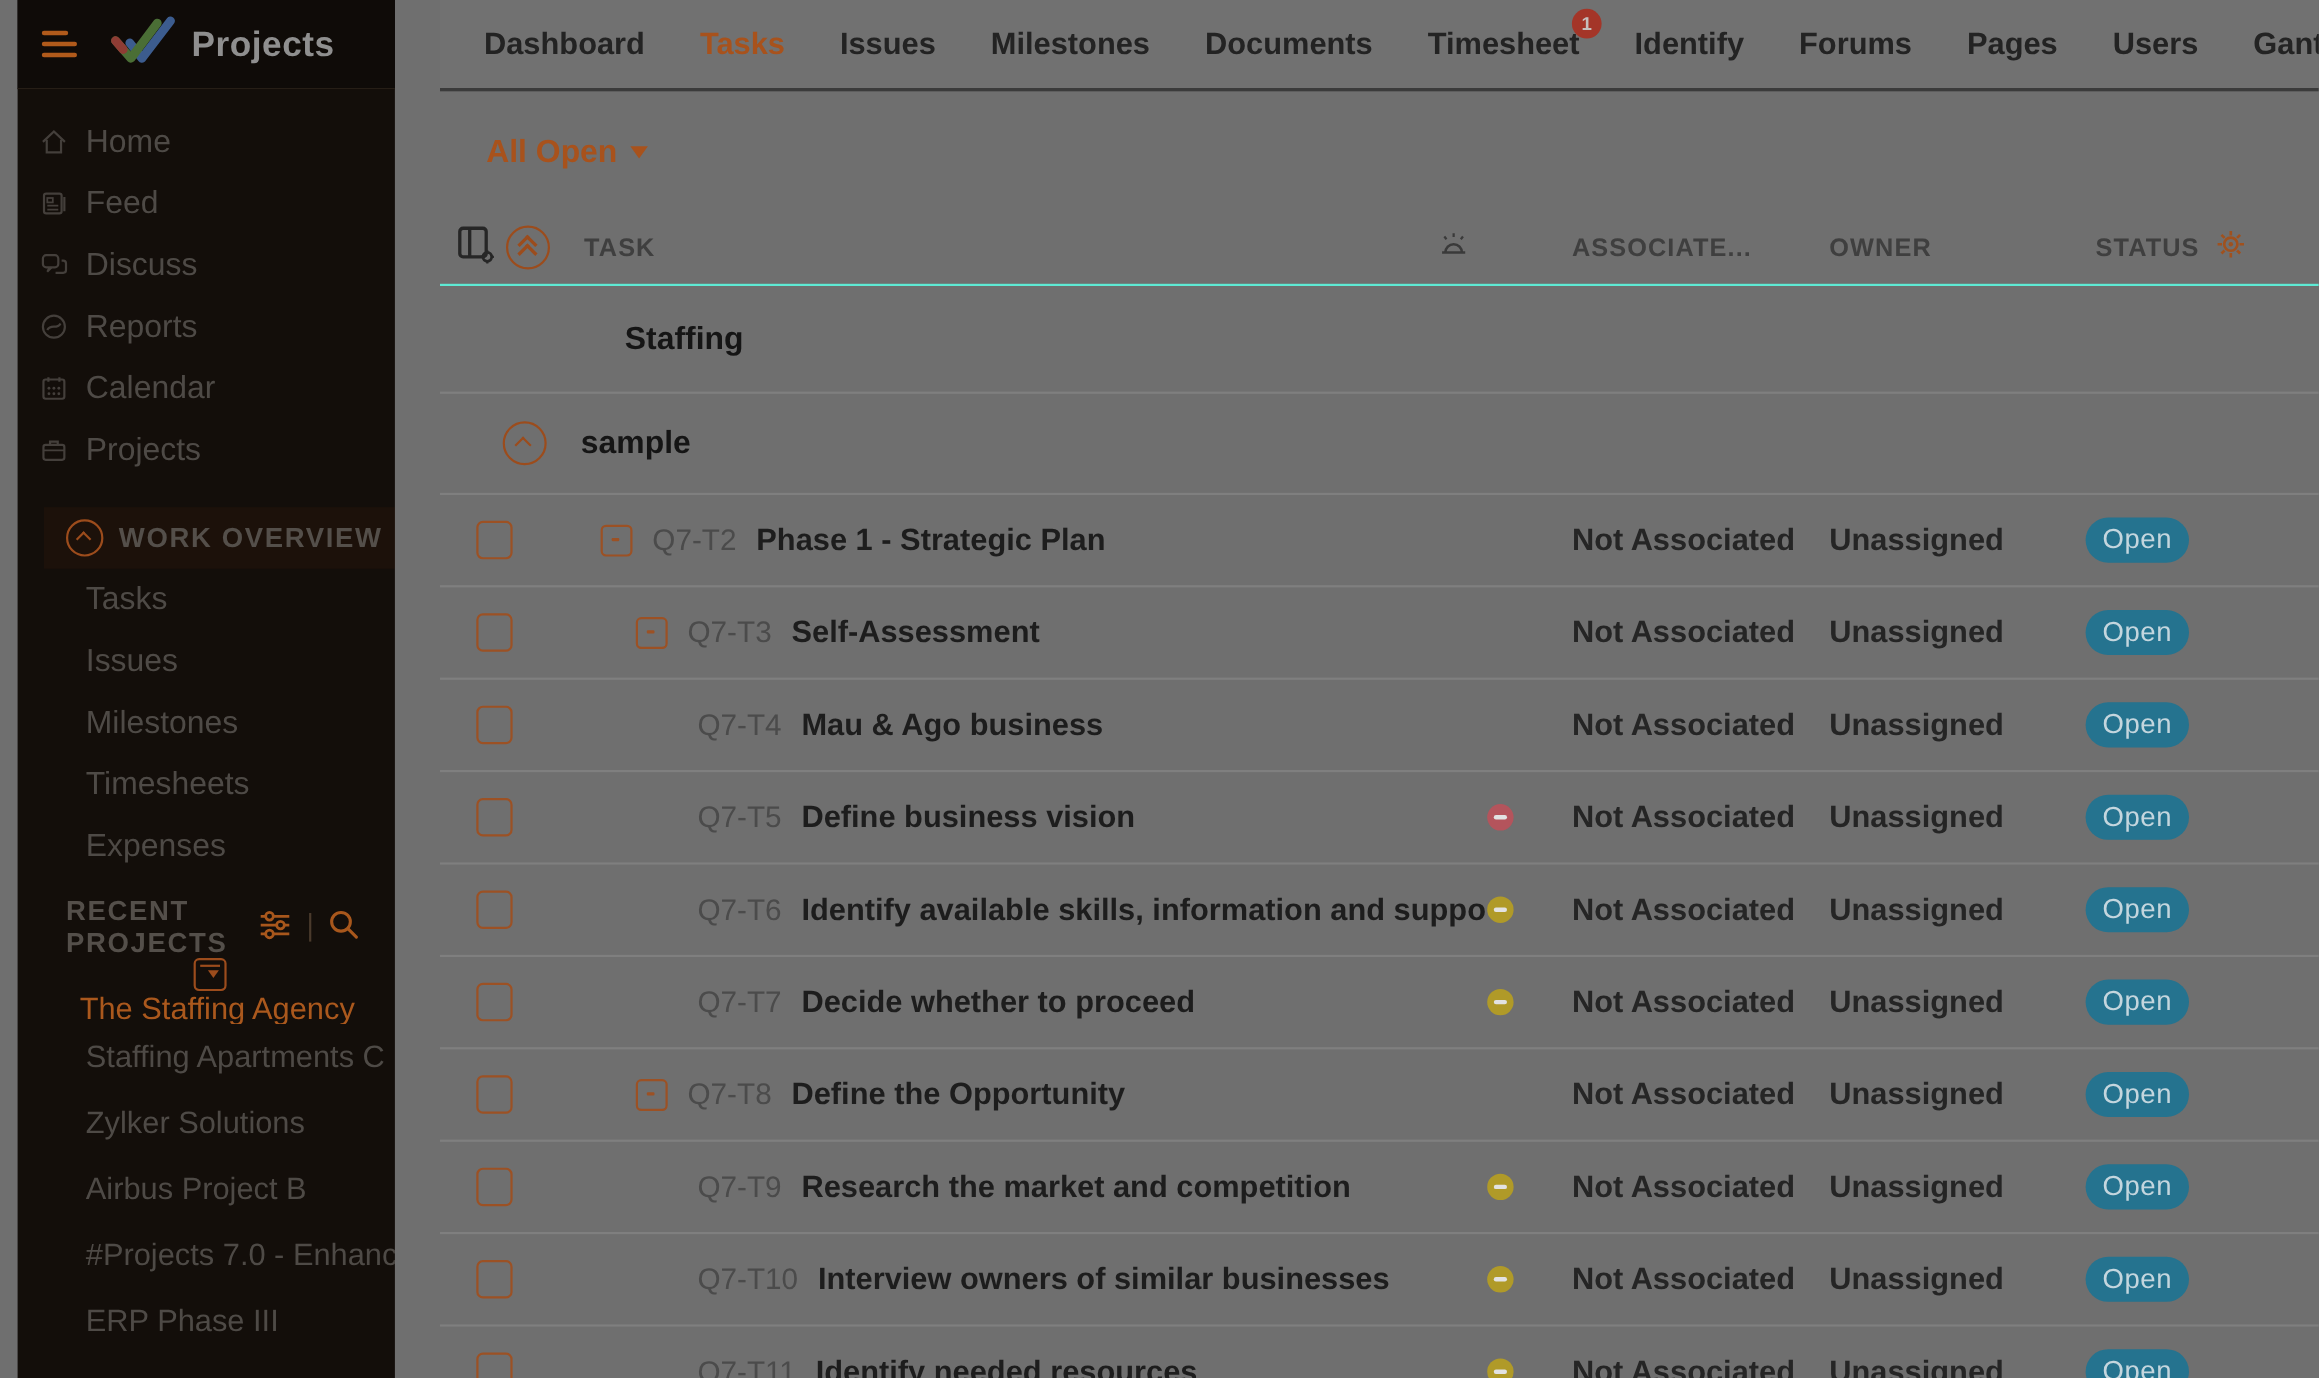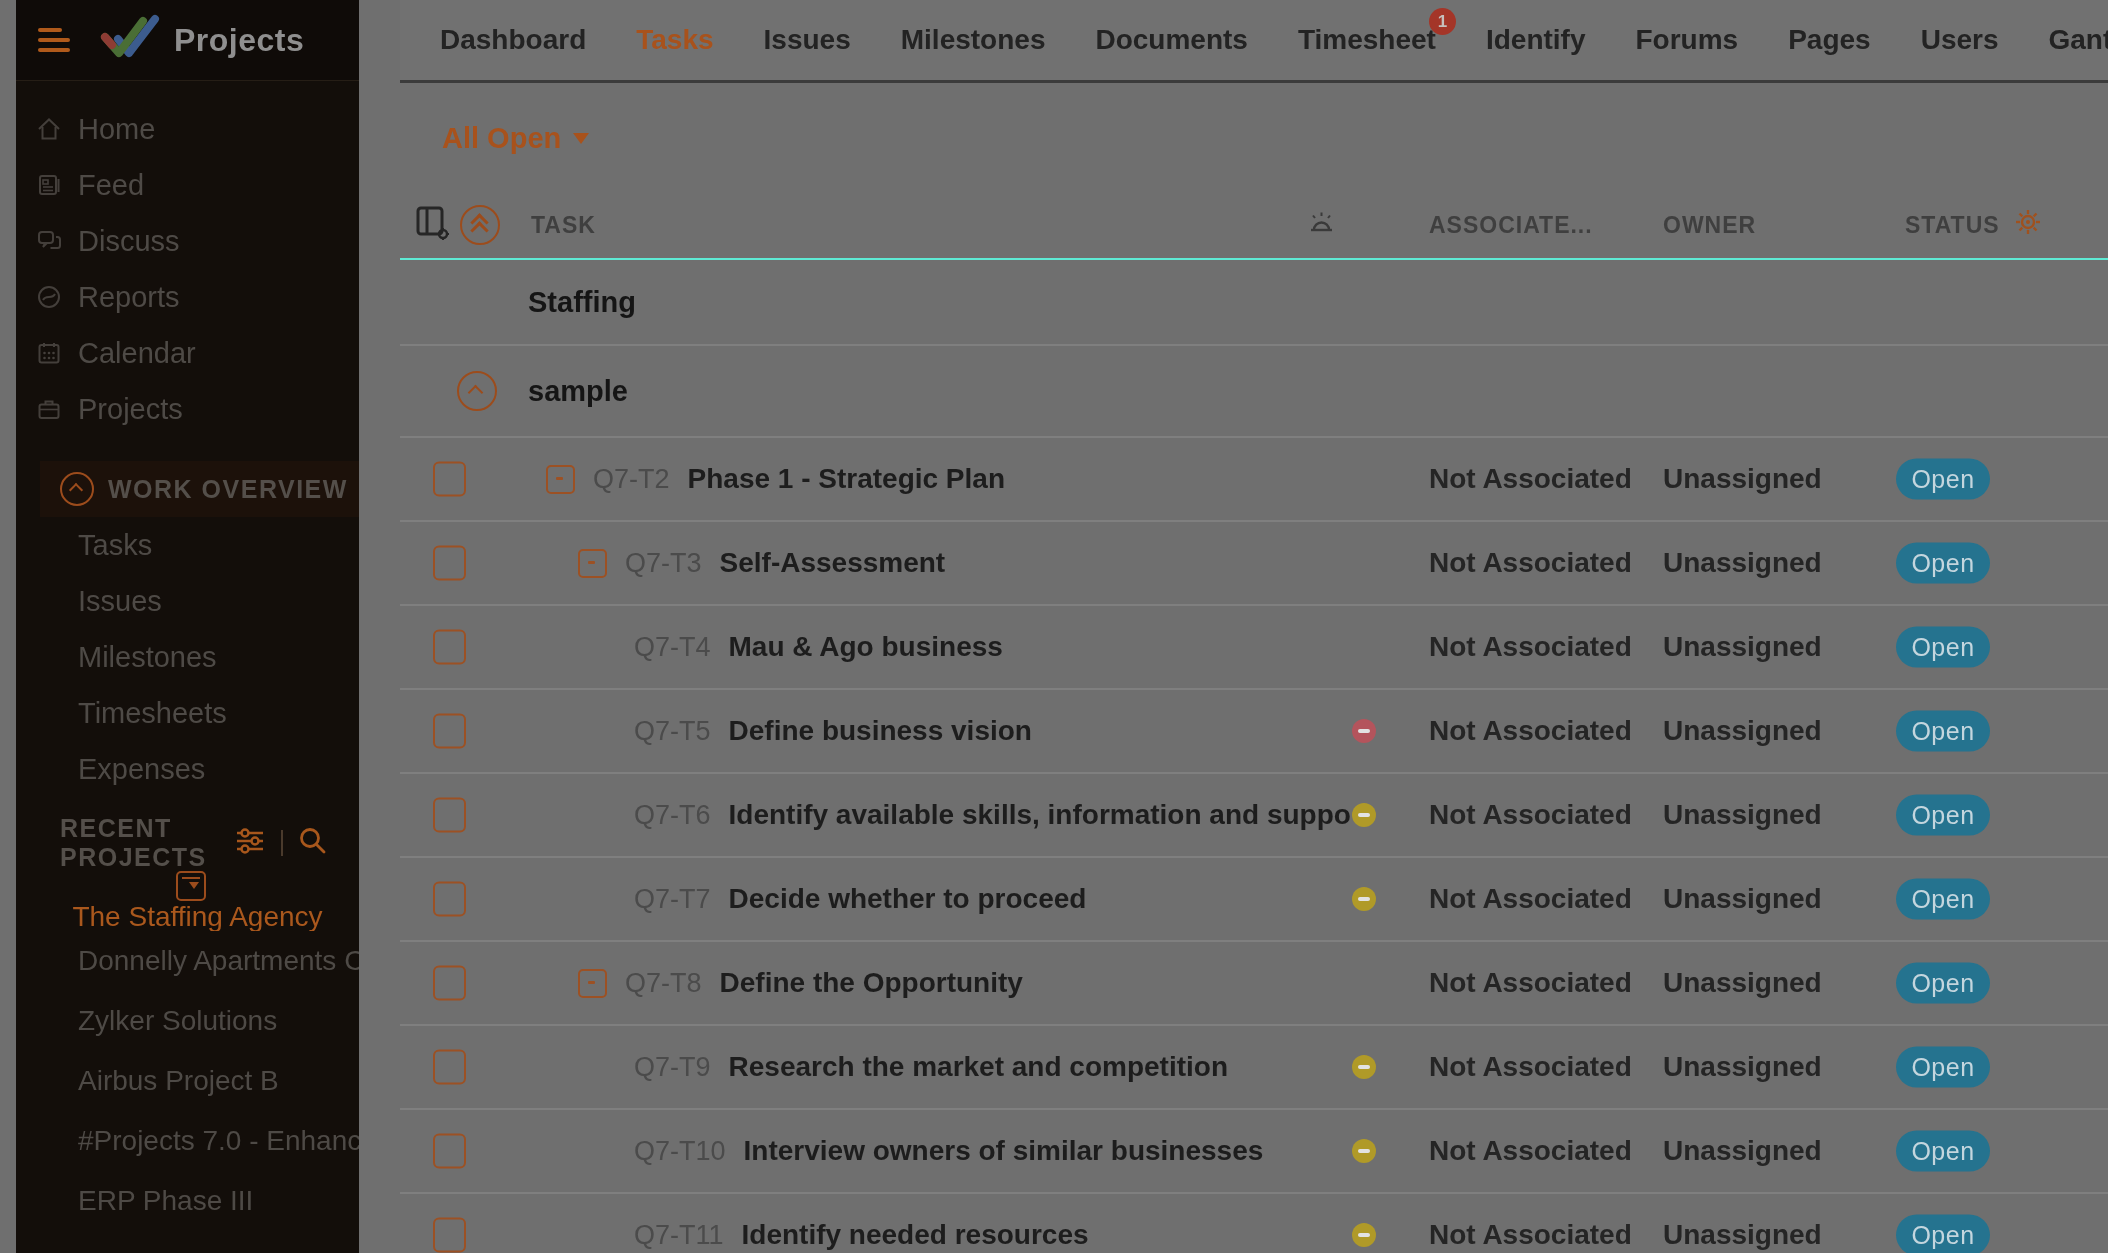--- a/index.html
+++ b/index.html
@@ -52,21 +52,21 @@
   .th-assoc{left:1029px;}
   .th-owner{left:1263px;}
   .th-status{left:1505px;display:flex;align-items:center;gap:14px;}
   .colset-icon{position:absolute;left:15px;top:50%;transform:translateY(-50%);cursor:pointer;}
   .collapse-all{position:absolute;left:60px;top:50%;transform:translateY(-50%);width:36px;height:36px;border:2.5px solid #9c4c1c;border-radius:50%;cursor:pointer;}
   .collapse-all i{position:absolute;left:11px;width:10px;height:10px;border-top:3px solid #9c4c1c;border-left:3px solid #9c4c1c;transform:rotate(45deg);}
   .collapse-all i:nth-child(1){top:9px;}
   .collapse-all i:nth-child(2){top:17px;}
   .alarm-h{position:absolute;left:905px;top:50%;transform:translateY(-50%);cursor:pointer;}
   .group-row{position:relative;display:flex;align-items:center;}
-  .group-row.staffing{height:84px;}
+  .group-row.staffing{height:96px;margin-left:40px;}
   .group-row.sample{height:90px;border-top:2px solid #7f7f7f;}
   .group-name{position:absolute;left:128px;font-size:29px;font-weight:700;color:#151515;}
   .group-chev{position:absolute;left:57px;width:36px;height:36px;border:2px solid #9c4c1c;border-radius:50%;cursor:pointer;}
   .group-chev i{position:absolute;left:11px;top:14px;width:9px;height:9px;border-top:2.5px solid #9c4c1c;border-left:2.5px solid #9c4c1c;transform:rotate(45deg);}
   .trow{position:relative;height:82px;border-top:2px solid #7f7f7f;}
   .trow .cb{position:absolute;left:33px;top:50%;transform:translateY(-50%);width:29px;height:31px;border:2.5px solid #9c5124;border-radius:6px;background:transparent;cursor:pointer;}
   .taskline{position:absolute;top:0;height:100%;display:flex;align-items:center;gap:18px;}
   .lvl1 .taskline{left:146px;} .lvl2 .taskline{left:178px;} .lvl3 .taskline{left:234px;}
   .mini-collapse{width:25px;height:25px;border:2px solid #9c5124;border-radius:5px;position:relative;cursor:pointer;flex:0 0 25px;}
   .mini-collapse:after{content:"";position:absolute;left:8px;top:10px;width:7px;height:3px;background:#9c5124;border-radius:1px;}
@@ -193,21 +193,21 @@
         </svg>
       </span>
     </span>
   </div>
   <div id="rp-items">
       <div class="proj-item active">
         <span class="proj-icon"></span>
         <span>The Staffing Agency</span>
       </div>
       <div class="proj-item">
-        <span>Donnelly Apartments C</span>
+        <span>Staffing Apartments C</span>
       </div>
       <div class="proj-item">
         <span>Zylker Solutions</span>
       </div>
       <div class="proj-item">
         <span>Airbus Project B</span>
       </div>
       <div class="proj-item">
         <span>#Projects 7.0 - Enhanc</span>
       </div>

